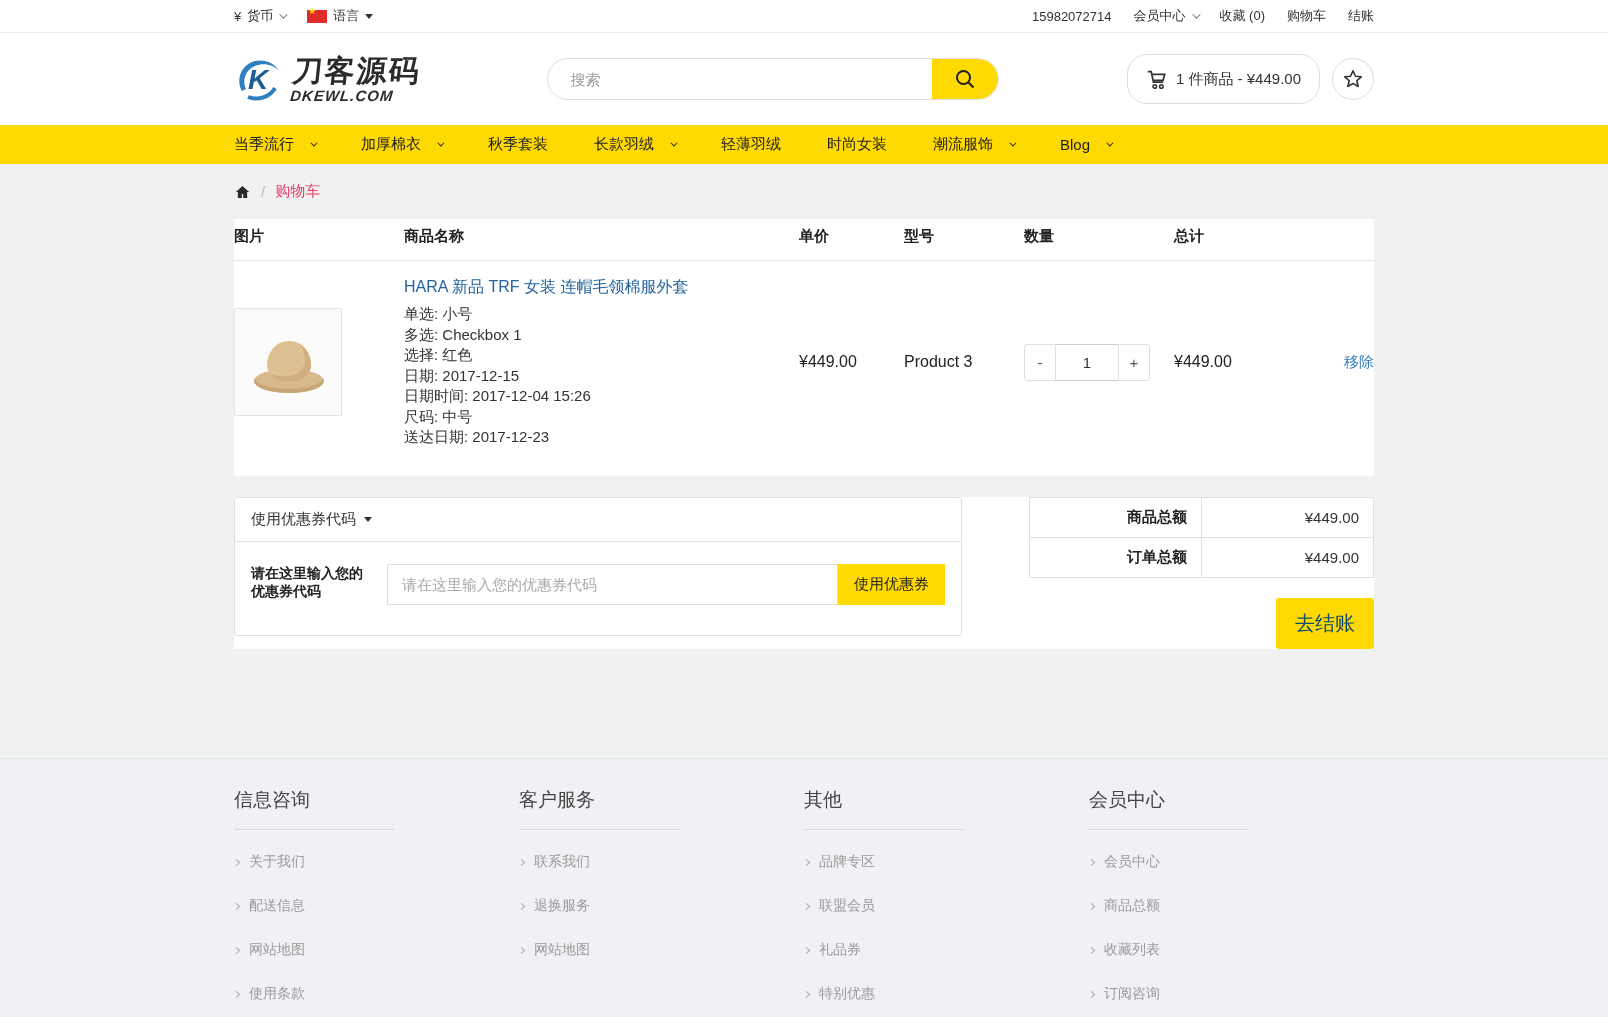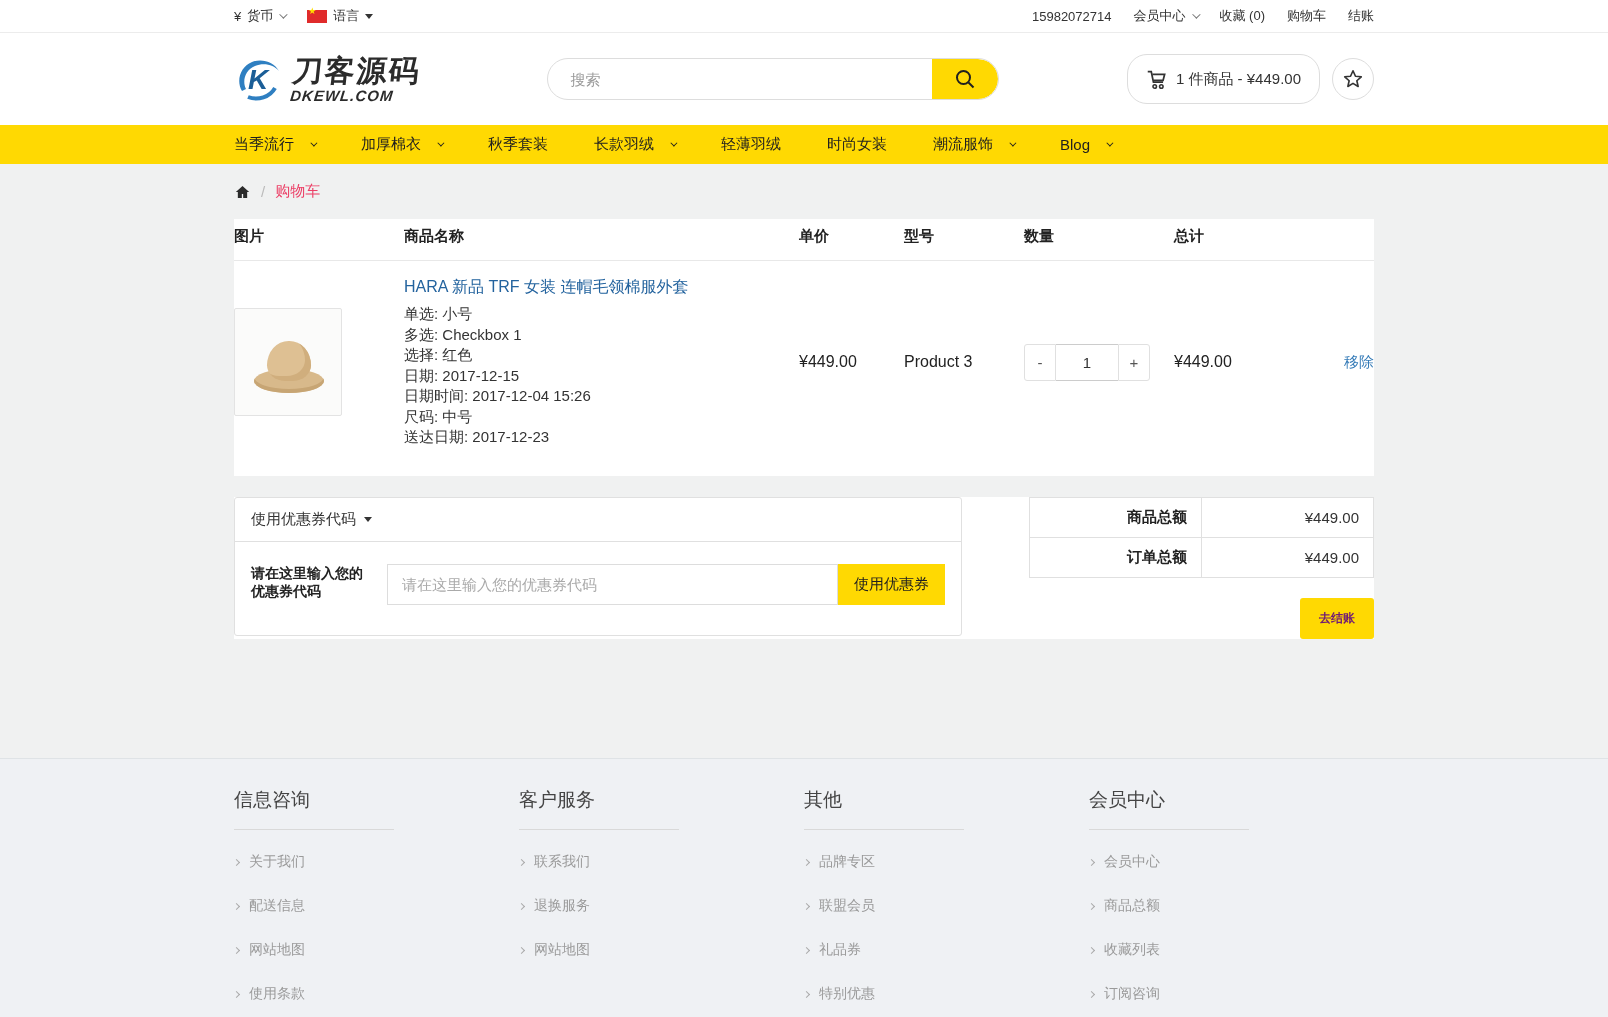--- a/index.html
+++ b/index.html
@@ -81,21 +81,21 @@
   .coupon-label { width:112px; font-weight:bold; font-size:14px; line-height:18px; margin-right:24px; color:#222; }
   .coupon-input-wrap { flex:1; display:flex; }
   .coupon-input { flex:1; height:41px; border:1px solid #ddd; padding:0 14px; font-size:15px; color:#333; outline:none; }
   .coupon-input::placeholder { color:#aaa; }
   .coupon-apply { height:41px; padding:0 16px; background:#ffd902; border:none; font-size:15px; color:#1f1f1f; cursor:pointer; white-space:nowrap; }
   .totals-zone { width:345px; display:flex; flex-direction:column; align-items:flex-end; }
   .totals-table { width:100%; border-collapse:collapse; }
   .totals-table td { border:1px solid #e0e0e0; padding:10px 14px; font-size:15px; text-align:right; }
   .totals-table .t-label { font-weight:bold; color:#222; width:50%; }
   .totals-table .t-value { color:#333; }
-  .checkout-btn { margin-top:20px; background:#ffd902; border:none; padding:12px 19px; font-size:12px; color:#701a75; border-radius:3px; cursor:pointer; font-weight:bold; }
+  .checkout-btn { margin-top:20px; background:#ffd902; border:none; padding:12px 19px; font-size:20px; color:#0c4a6e; border-radius:3px; cursor:pointer; font-weight:normal; }
 
   
   .footer { background:#eff1f4; border-top:1px solid #dfe3e6; padding:28px 0 0 0; height:259px; overflow:hidden; }
   .footer .container { display:flex; }
   .f-col { width:285px; }
   .f-title { font-size:19px; color:#444; font-weight:normal; }
   .f-divider { width:160px; border-bottom:1px solid #d9d9d9; margin:16px 0 10px 0; }
   .f-link { display:flex; align-items:center; gap:10px; padding:13px 0; font-size:14px; color:#9a9a9a; cursor:pointer; }
   .f-link .chev { border-color:#aaa; width:5px; height:5px; transform:rotate(-45deg); }
 </style>

